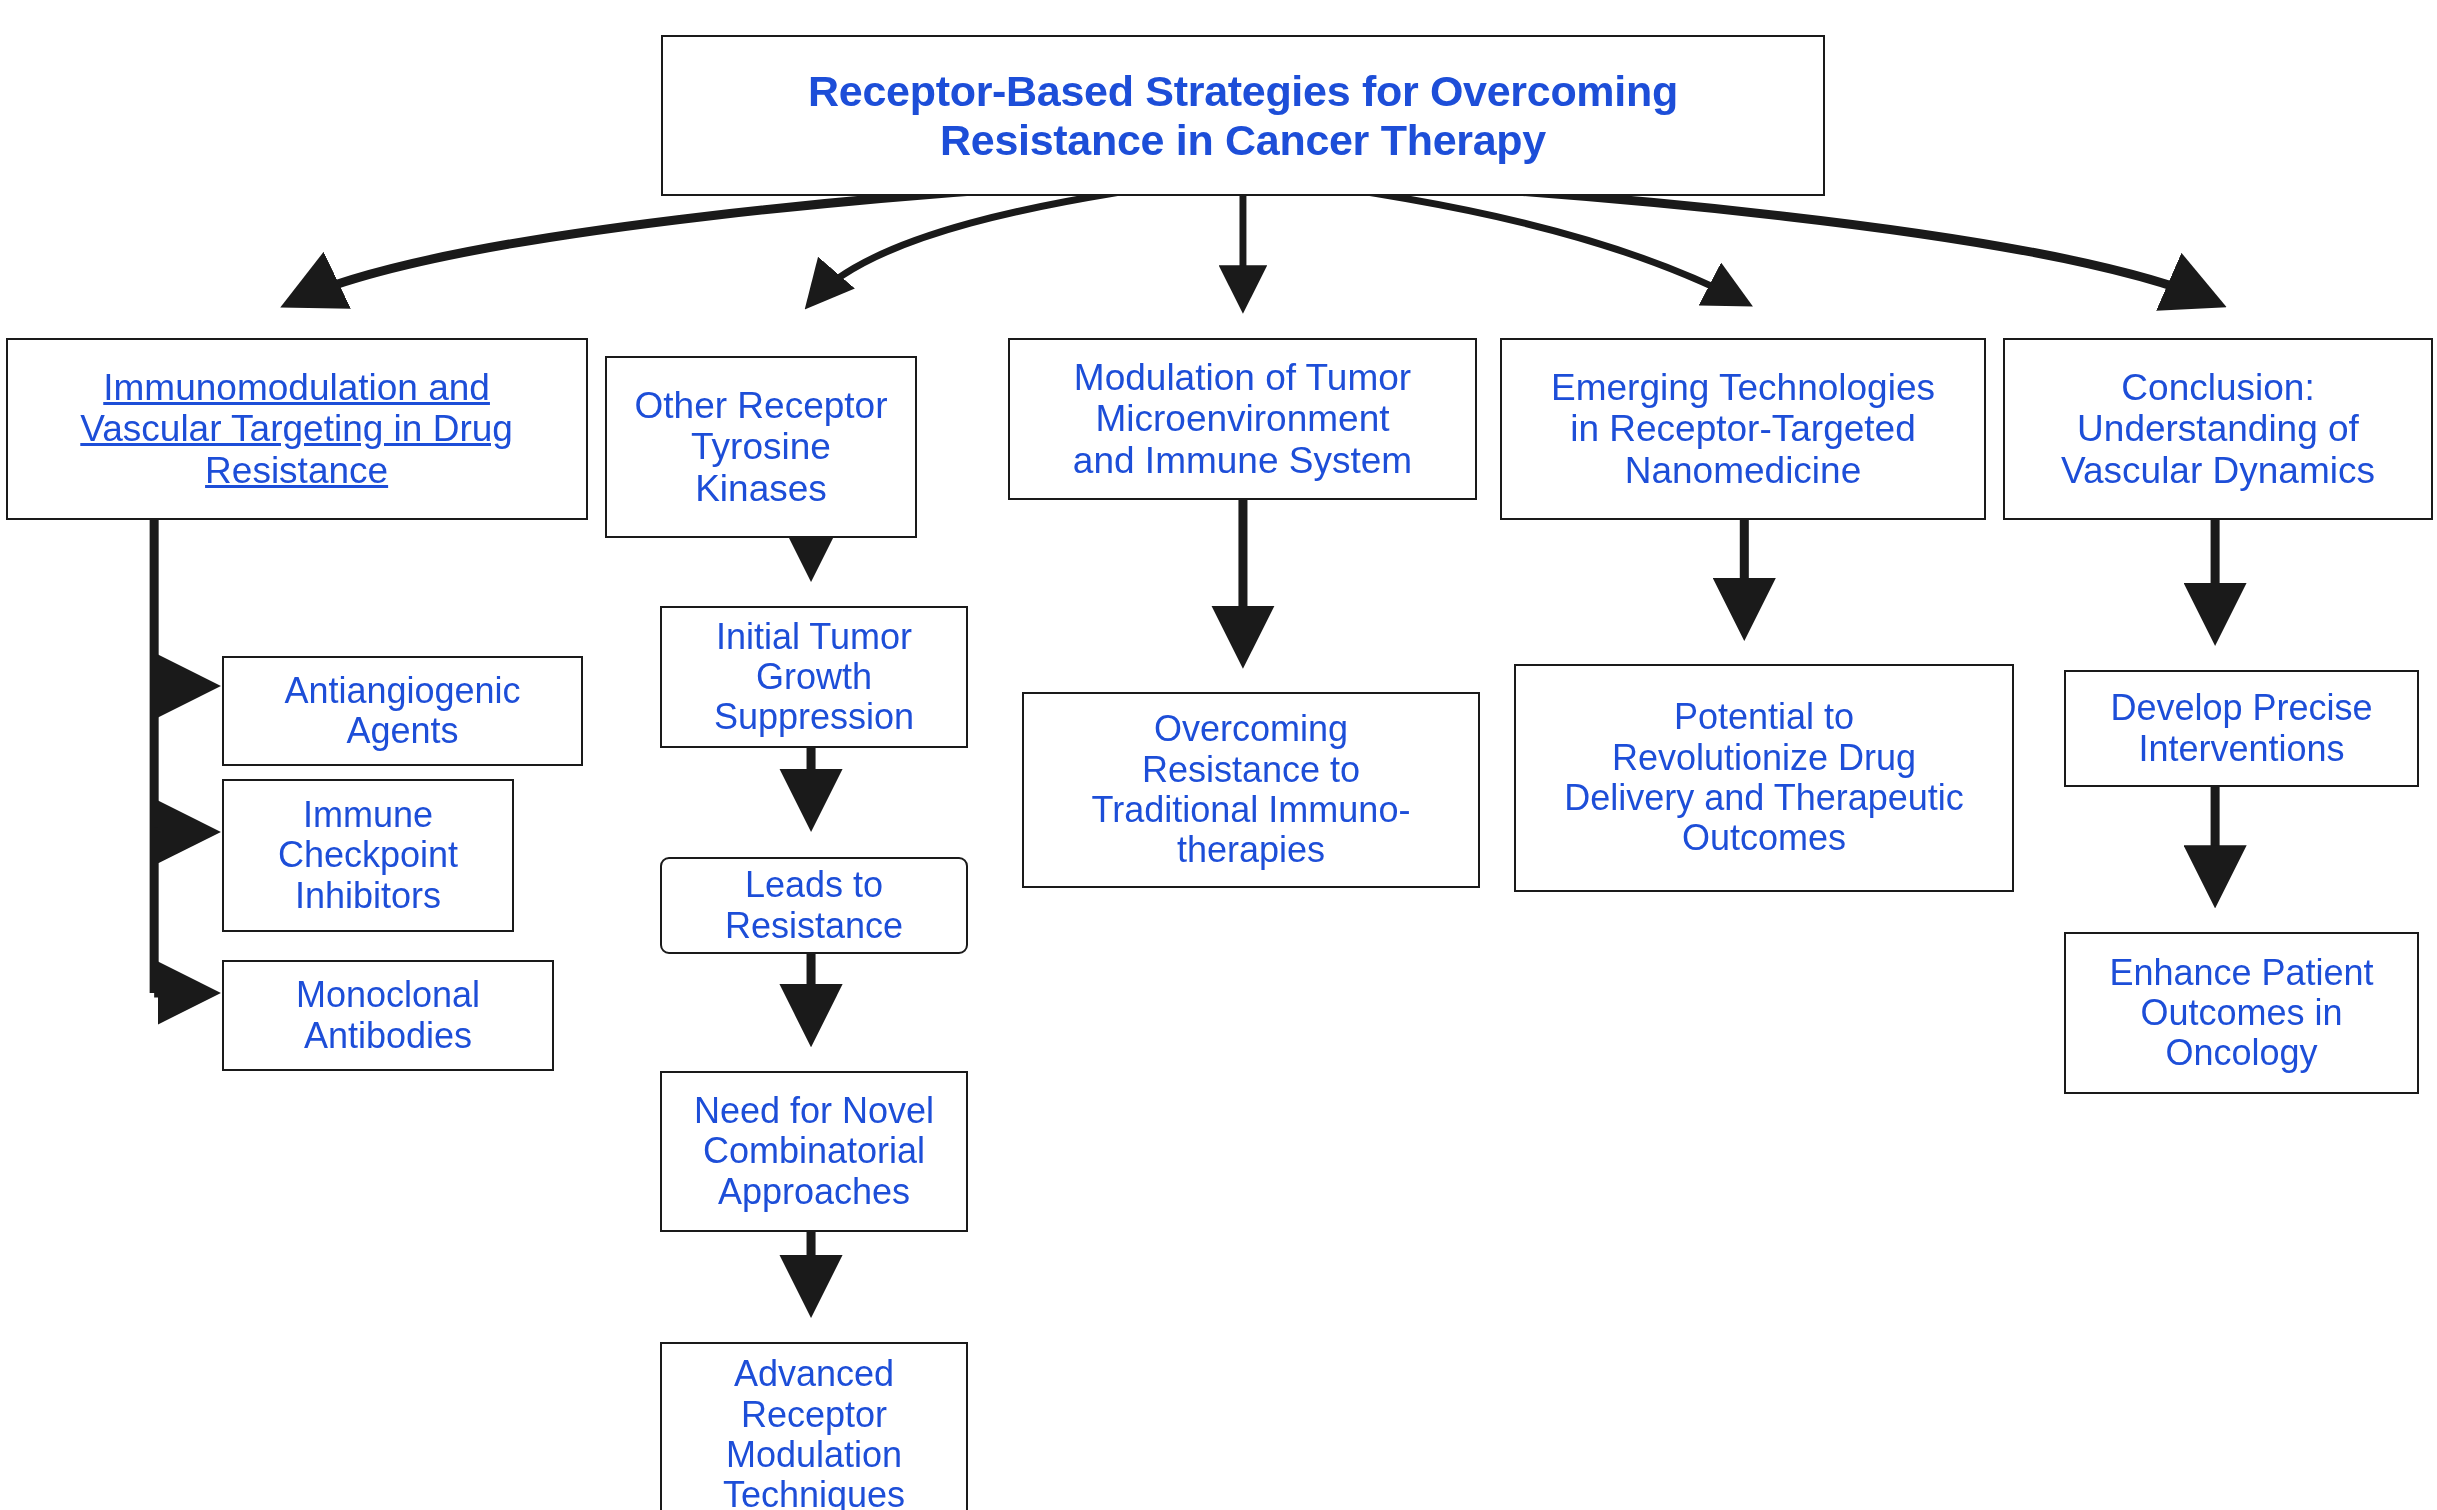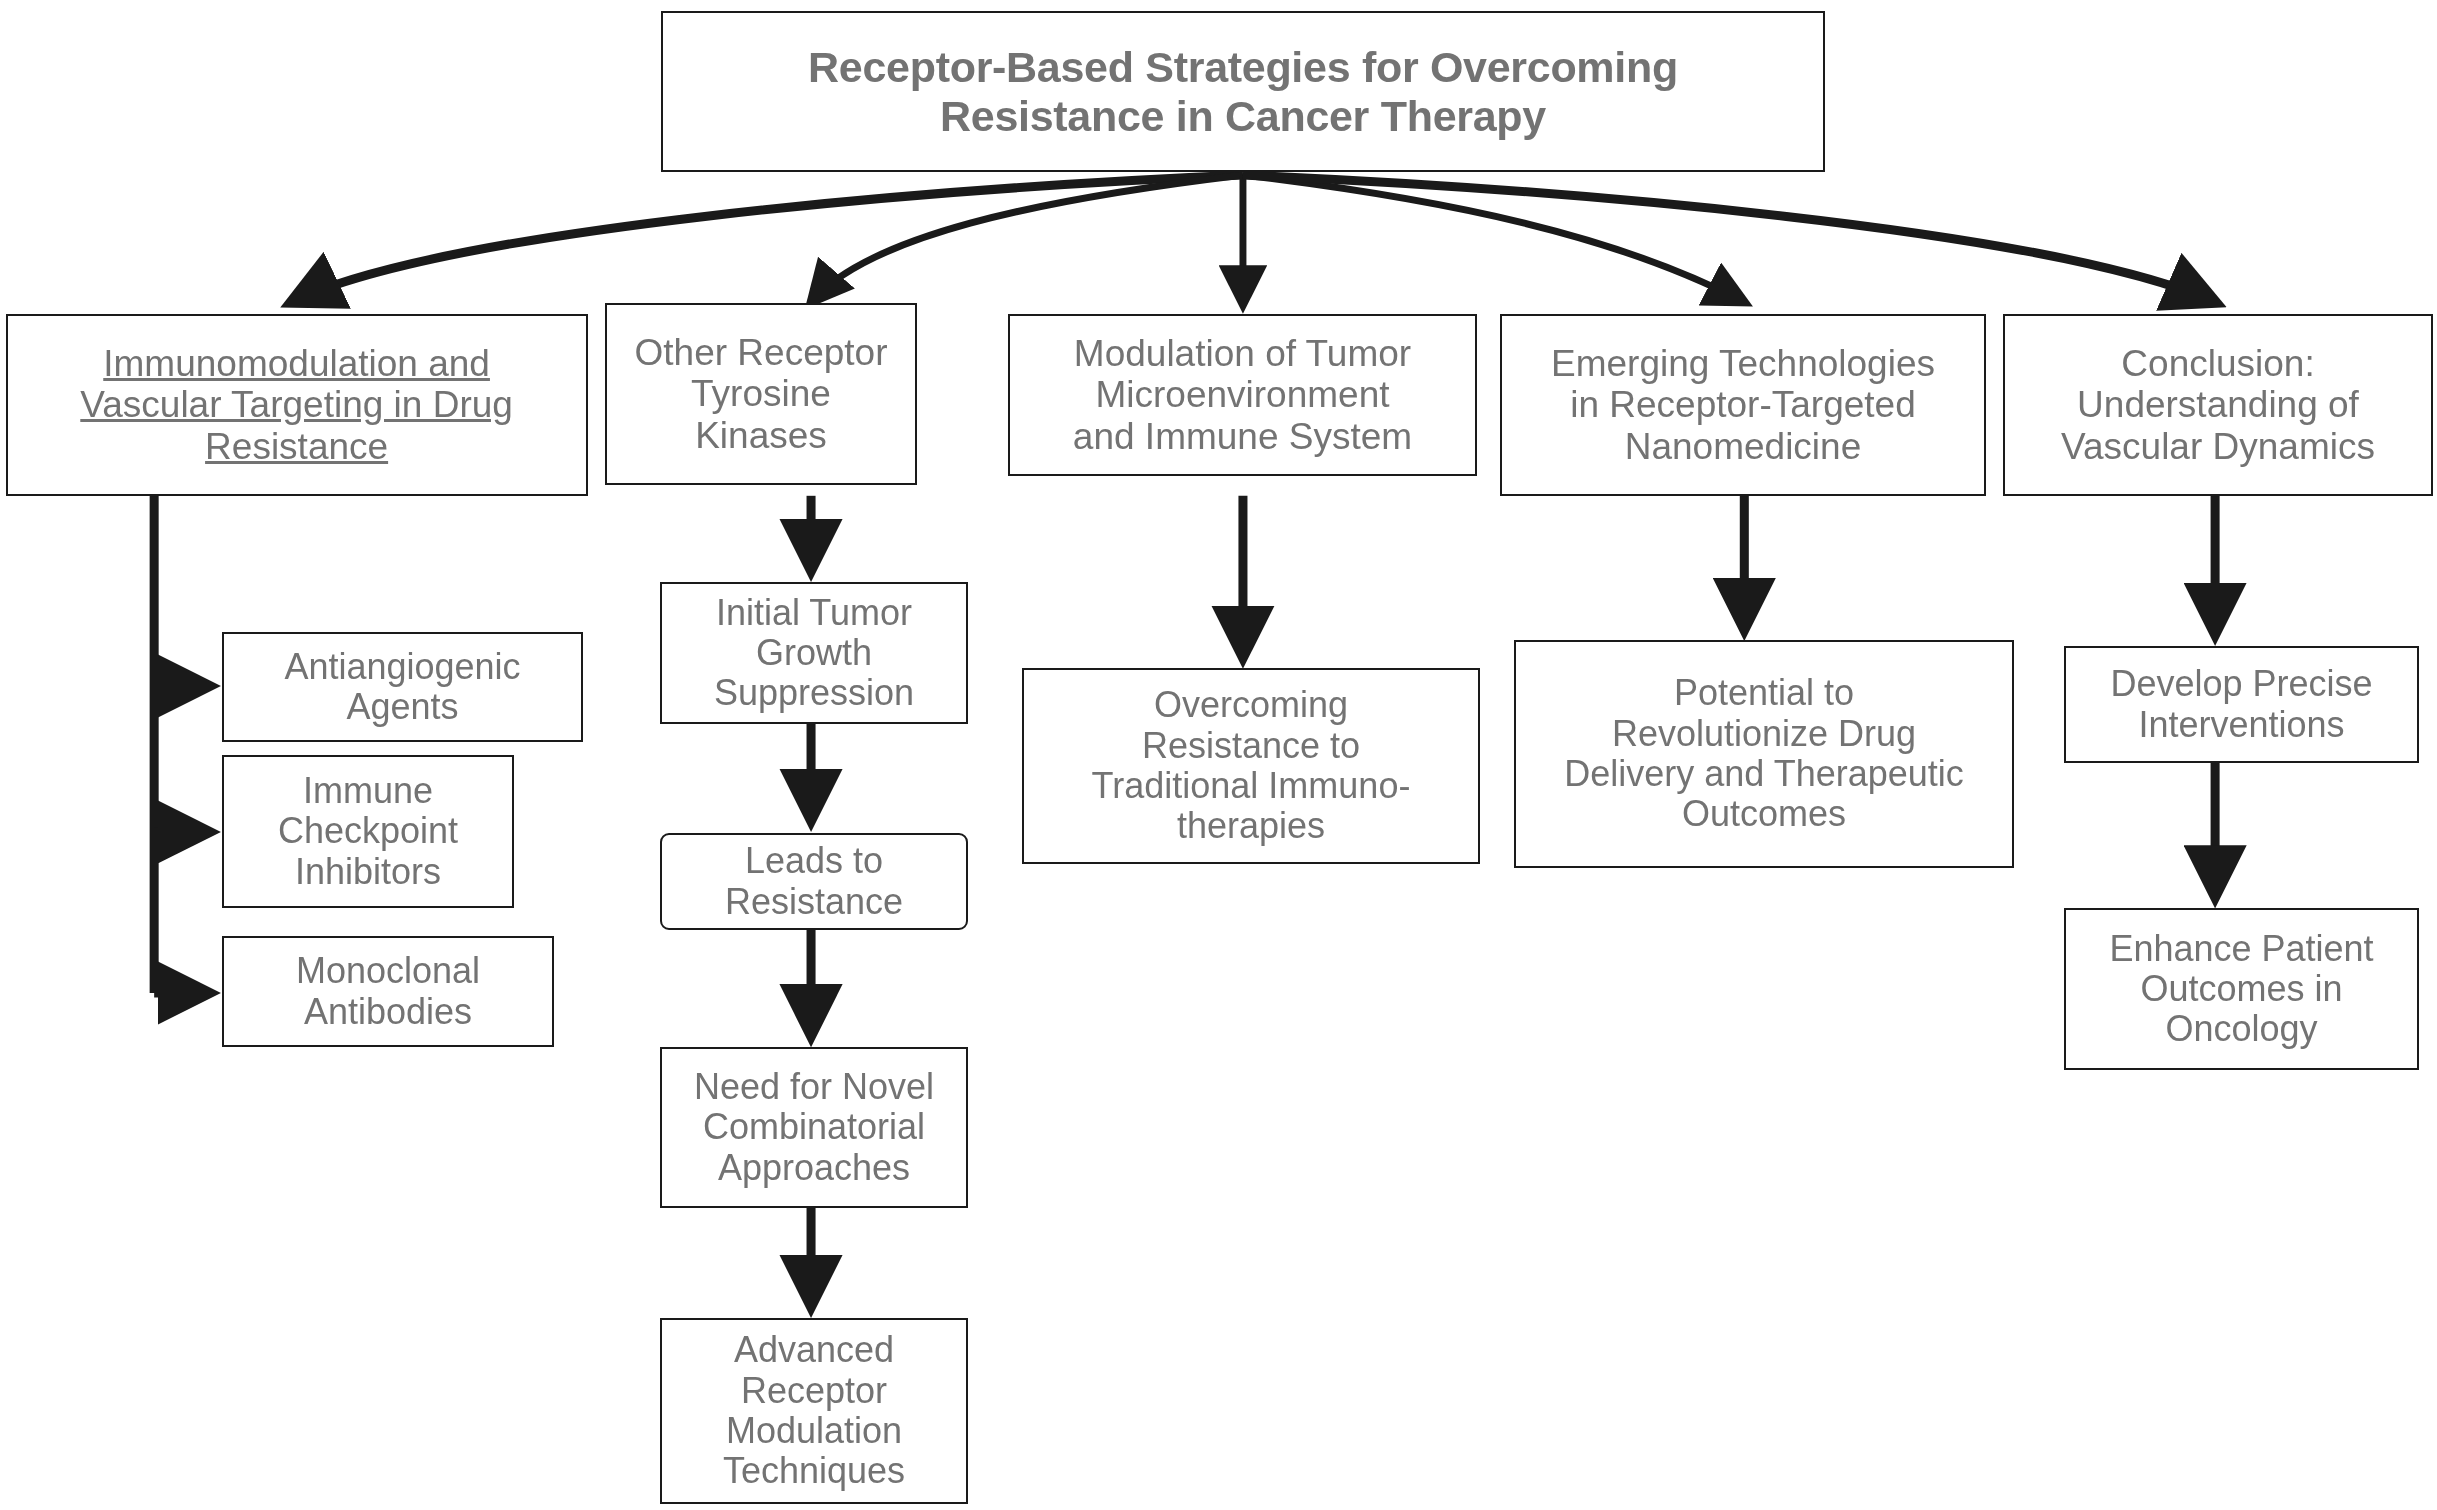--- a/index.html
+++ b/index.html
@@ -24,24 +24,25 @@
   }
   .node-box {
     position: absolute;
     box-sizing: border-box;
     background: #ffffff;
     border: 2.8px solid #1a1a1a;
     display: flex;
     align-items: center;
     justify-content: center;
     text-align: center;
-    color: #737373;
+    color: #1d4ed8;
     line-height: 1.12;
     white-space: pre-line;
     padding: 2.8px 4.2px;
+    margin-top: 24px;
   }
   .node-title {
     font-size: 43px;
     font-weight: bold;
     letter-spacing: -0.3px;
   }
   .node-branch {
     font-size: 37px;
     font-weight: normal;
   }
@@ -88,21 +89,21 @@
     <path d="M3190,714 L3190,912" fill="none" stroke="#1a1a1a" stroke-width="13" marker-end="url(#arrowhead)"></path>
     <path d="M3190,1098 L3190,1290" fill="none" stroke="#1a1a1a" stroke-width="13" marker-end="url(#arrowhead)"></path>
   </svg>
 
   <div class="node-box node-title" style="left:661px; top:11px; width:1164px; height:161px;">Receptor-Based Strategies for Overcoming
 Resistance in Cancer Therapy</div>
 
   <div class="node-box node-branch" style="left:5.6px; top:314px; width:582px; height:182px;text-decoration:underline;">Immunomodulation and
 Vascular Targeting in Drug
 Resistance</div>
-  <div class="node-box node-branch" style="left:605px; top:303px; width:312px; height:182px;">Other Receptor
+  <div class="node-box node-branch" style="left:605px; top:332px; width:312px; height:182px;">Other Receptor
 Tyrosine
 Kinases</div>
   <div class="node-box node-branch" style="left:1008px; top:314px; width:469px; height:162px;">Modulation of Tumor
 Microenvironment
 and Immune System</div>
   <div class="node-box node-branch" style="left:1500px; top:314px; width:486px; height:182px;">Emerging Technologies
 in Receptor-Targeted
 Nanomedicine</div>
   <div class="node-box node-branch" style="left:2003px; top:314px; width:430px; height:182px;">Conclusion:
 Understanding of

